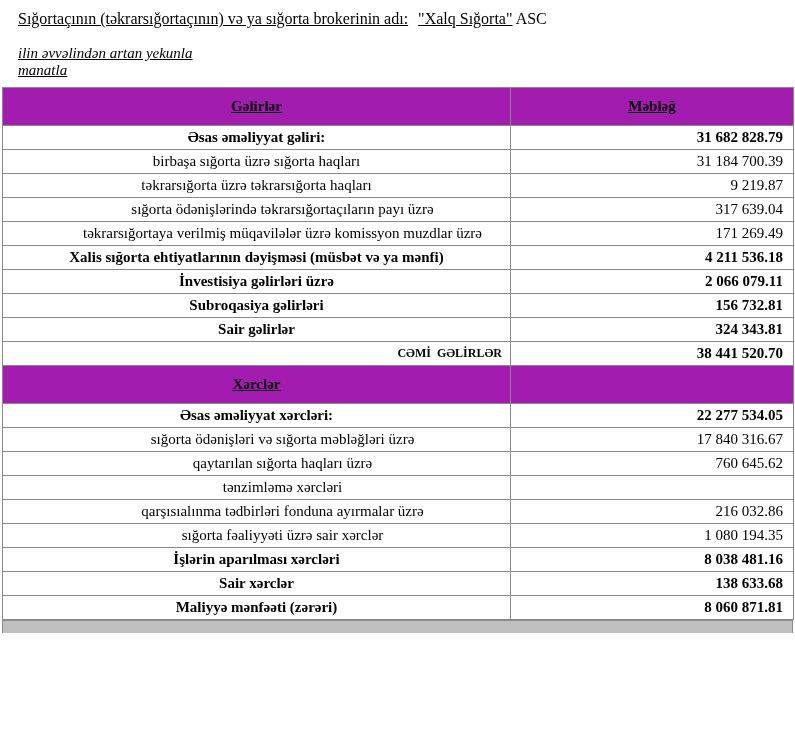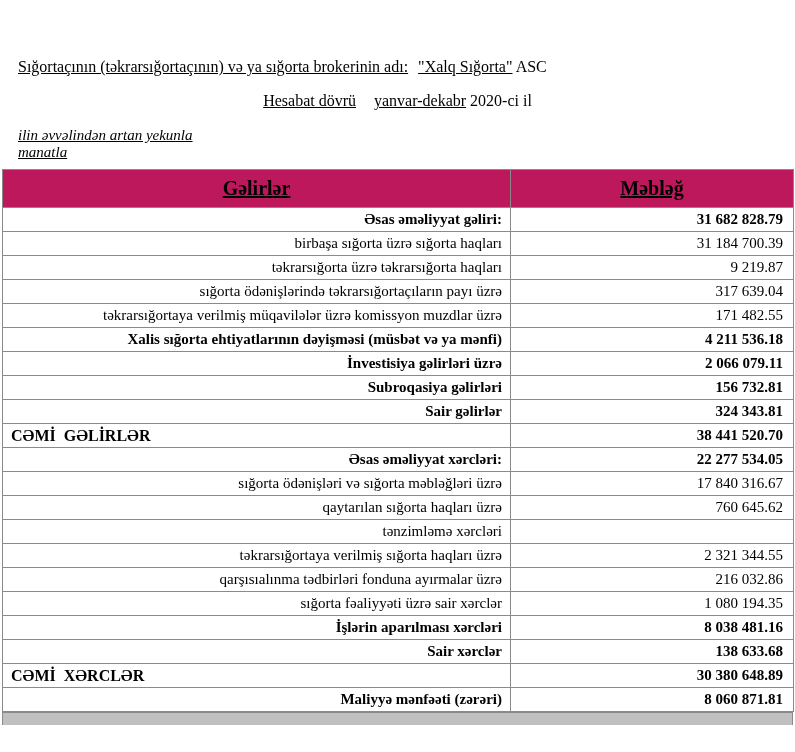--- a/index.html
+++ b/index.html
@@ -5,21 +5,21 @@
   * { box-sizing: border-box; }
   html, body { margin: 0; padding: 0; background: #ffffff; }
   body {
     width: 795px; height: 752px;
     font-family: "Liberation Serif", serif;
     color: #000;
   }
   .page { width: 795px; height: 752px; overflow: hidden; position: relative; background: #fff; }
 
   
-  .doc-header { padding: 8px 18px 0 18px; font-size: 16px; margin-top: 48px; }
+  .doc-header { padding: 8px 18px 0 18px; font-size: 16px; }
   .line1 { margin-top: 2px; }
   .line2 { margin-top: 16px; text-align: center; }
   .line3 { margin-top: 17px; display: flex; justify-content: center; font-style: italic; font-size: 15px; flex-direction: column; }
   .u { text-decoration: underline; }
   .gap-sm { display: inline-block; width: 10px; }
   .gap-md { display: inline-block; width: 18px; }
 
   
   table.report-table {
     width: 791px;
@@ -31,57 +31,53 @@
   col.c1 { width: 508px; }
   col.c2 { width: 283px; }
   td {
     border: 1px solid #8a8a8a;
     padding: 2px 8px;
     vertical-align: middle;
     line-height: 19px;
     height: 24px;
   }
   tr.section td {
-    background: #be185d;
+    background: #a21caf;
     text-align: center;
     font-weight: bold;
-    font-size: 20px;
+    font-size: 15px;
     height: 38px;
   }
   tr.section td .sec-text { text-decoration: underline; }
-  td.label { text-align: right; font-family: Liberation Serif, serif; }
+  td.label { text-align: center; font-family: Liberation Serif, serif; }
   td.value { text-align: right; padding-right: 10px; }
   td.sub   { }
   td.sub2  { padding-left: 60px; }
   .bold { font-weight: bold; }
-  td.total-label { text-align: left; font-weight: bold; font-size: 16px; white-space: pre-wrap; }
+  td.total-label { text-align: right; font-weight: bold; font-size: 12px; white-space: pre-wrap; }
 
   
   .bottom-strip {
     margin: 0 2px;
     height: 13px;
     background: #c0c0c0;
     border-left: 1px solid #8a8a8a;
     border-right: 1px solid #8a8a8a;
     border-top: 1px solid #8a8a8a;
   }
 </style>
 </head>
 <body>
 
 <div class="page">
 
   <div class="doc-header">
     <div class="line1">
       <span class="u">Sığortaçının (təkrarsığortaçının) və ya sığorta brokerinin adı:</span><span class="gap-sm"></span><span class="u">"Xalq Sığorta"</span>
       <span>ASC</span>
-    </div>
-    <div class="line2">
-      <span class="u">Hesabat dövrü</span><span class="gap-md"></span><span class="u">yanvar-dekabr</span>
-      <span>2020-ci il</span>
     </div>
     <div class="line3">
       <span class="u">ilin əvvəlindən artan yekunla</span>
       <span class="u">manatla</span>
     </div>
   </div>
 
   <table class="report-table">
     <colgroup>
         <col class="c1">
@@ -105,21 +101,21 @@
       <tr>
         <td class="label sub">təkrarsığorta üzrə təkrarsığorta haqları</td>
         <td class="value">9 219.87</td>
       </tr>
       <tr>
         <td class="label sub2">sığorta ödənişlərində təkrarsığortaçıların payı üzrə</td>
         <td class="value">317 639.04</td>
       </tr>
       <tr>
         <td class="label sub2">təkrarsığortaya verilmiş müqavilələr üzrə komissyon muzdlar üzrə</td>
-        <td class="value">171 482.55</td>
+        <td class="value">171 269.49</td>
       </tr>
       <tr>
         <td class="label bold">Xalis sığorta ehtiyatlarının dəyişməsi (müsbət və ya mənfi)</td>
         <td class="value bold">4 211 536.18</td>
       </tr>
       <tr>
         <td class="label bold">İnvestisiya gəlirləri üzrə</td>
         <td class="value bold">2 066 079.11</td>
       </tr>
       <tr>
@@ -128,62 +124,58 @@
       </tr>
       <tr>
         <td class="label bold">Sair gəlirlər</td>
         <td class="value bold">324 343.81</td>
       </tr>
       <tr>
         <td class="total-label">CƏMİ  GƏLİRLƏR</td>
         <td class="value bold">38 441 520.70</td>
       </tr>
 
+      <tr class="section">
+        <td><span class="sec-text">Xərclər</span></td>
+        <td></td>
+      </tr>
 
       <tr>
         <td class="label bold">Əsas əməliyyat xərcləri:</td>
         <td class="value bold">22 277 534.05</td>
       </tr>
       <tr>
         <td class="label sub2">sığorta ödənişləri və sığorta məbləğləri üzrə</td>
         <td class="value">17 840 316.67</td>
       </tr>
       <tr>
         <td class="label sub2">qaytarılan sığorta haqları üzrə</td>
         <td class="value">760 645.62</td>
       </tr>
       <tr>
         <td class="label sub2">tənzimləmə xərcləri</td>
         <td class="value"></td>
       </tr>
       <tr>
-        <td class="label sub2">təkrarsığortaya verilmiş sığorta haqları üzrə</td>
-        <td class="value">2 321 344.55</td>
-      </tr>
-      <tr>
         <td class="label sub2">qarşısıalınma tədbirləri fonduna ayırmalar üzrə</td>
         <td class="value">216 032.86</td>
       </tr>
       <tr>
         <td class="label sub2">sığorta fəaliyyəti üzrə sair xərclər</td>
         <td class="value">1 080 194.35</td>
       </tr>
       <tr>
         <td class="label bold">İşlərin aparılması xərcləri</td>
         <td class="value bold">8 038 481.16</td>
       </tr>
       <tr>
         <td class="label bold">Sair xərclər</td>
         <td class="value bold">138 633.68</td>
       </tr>
       <tr>
-        <td class="total-label">CƏMİ  XƏRCLƏR</td>
-        <td class="value bold">30 380 648.89</td>
-      </tr>
-      <tr>
         <td class="label bold">Maliyyə mənfəəti (zərəri)</td>
         <td class="value bold">8 060 871.81</td>
       </tr>
 
     </tbody>
   </table>
 
   <div class="bottom-strip"></div>
 
 </div>

